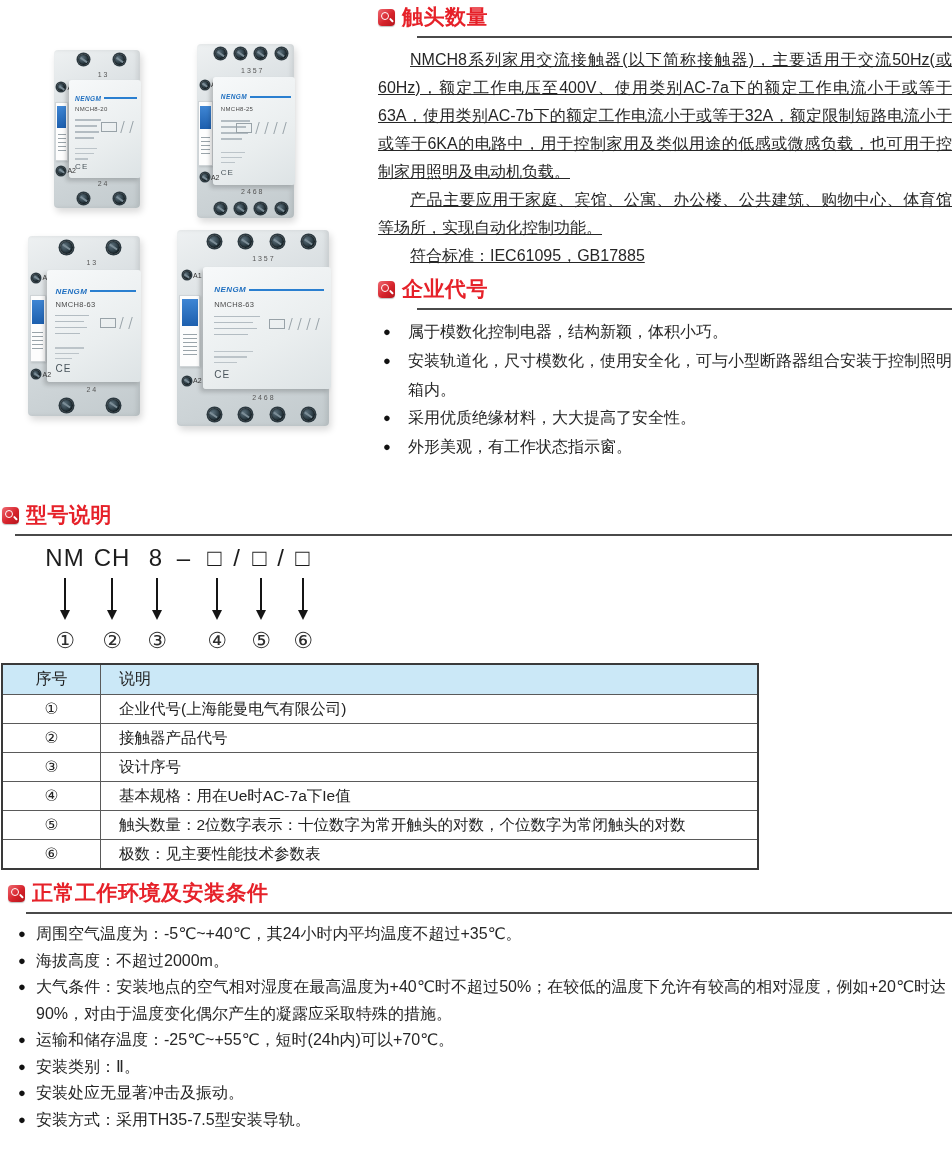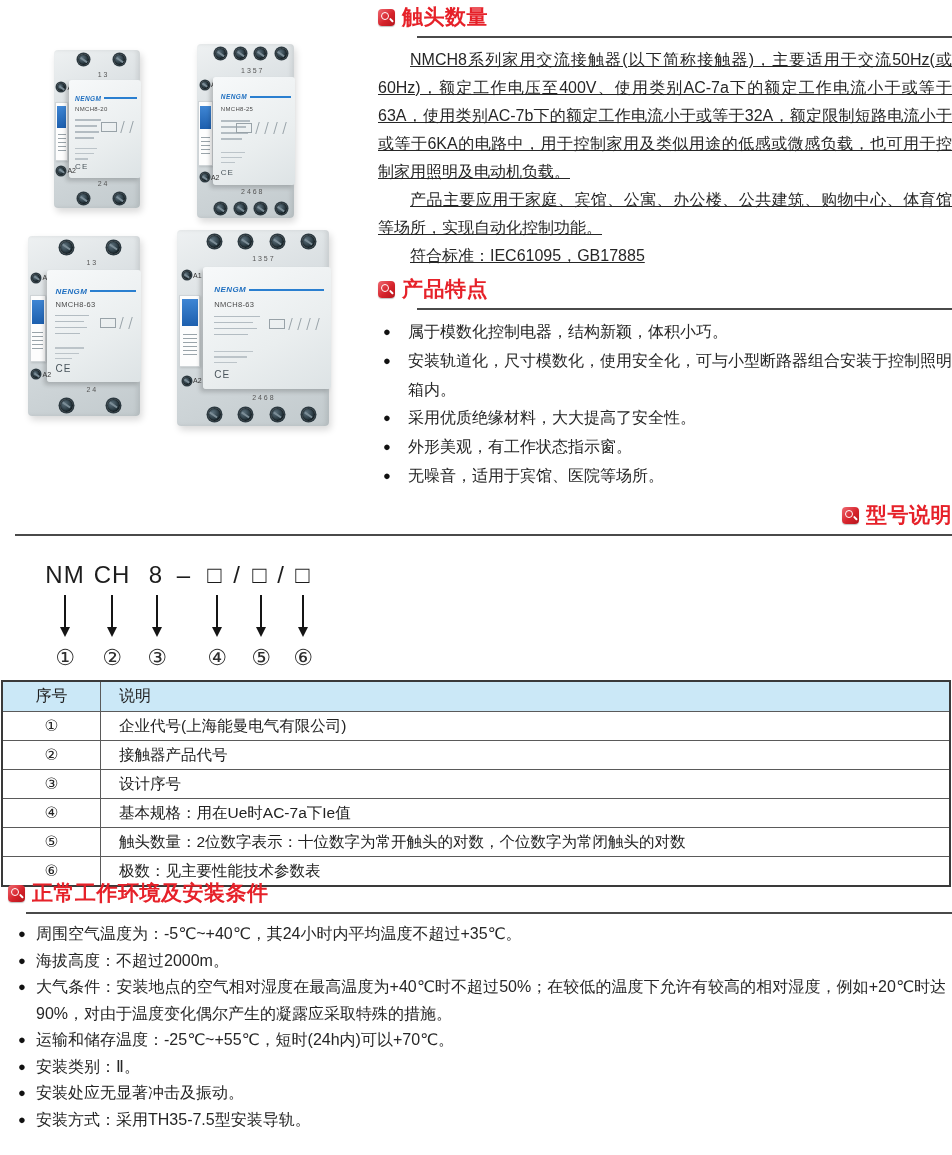--- a/index.html
+++ b/index.html
@@ -25,31 +25,31 @@
   #right-col .rule{margin:4px 0 8px 39px;}
   .para{font-size:16px;line-height:28px;text-indent:2em;margin:0;text-align:justify;text-decoration:underline;}
   .para.nojust{text-align:left;}
   .bullets{margin:6px 0 0 0;padding:0;list-style:none;}
   .b-item{position:relative;padding-left:30px;font-size:16px;line-height:28.8px;text-align:justify;}
   .b-item::before{content:"●";position:absolute;left:5px;top:0;font-size:13px;color:#111;}
   #features-head{margin-top:4px;}
 
   
   #model-sec{position:absolute;left:0;top:500px;width:952px;}
-  #model-sec .sec-head{padding-left:2px;justify-content:flex-end;}
+  #model-sec .sec-head{padding-left:2px;}
   #model-sec .rule{margin:4px 0 0 15px;}
-  #diagram{position:relative;height:118px;margin-top:23px;}
+  #diagram{position:relative;height:118px;margin-top:6px;}
   .tok{position:absolute;top:2px;transform:translateX(-50%);font-size:24px;color:#1d1d1d;letter-spacing:1px;white-space:nowrap;}
   .arrow{position:absolute;top:36px;width:2px;height:38px;background:#151515;transform:translateX(-50%);}
   .arrow::after{content:"";position:absolute;left:-4px;bottom:-9px;
     border:5px solid transparent;border-top:10px solid #151515;}
   .callout{position:absolute;top:86px;transform:translateX(-50%);font-size:22px;color:#2e2e2e;}
 
   
-  #model-table{border-collapse:collapse;width:950px;margin:3px 0 0 1px;border:2px solid #3a3a3a;}
+  #model-table{border-collapse:collapse;width:758px;margin:3px 0 0 1px;border:2px solid #3a3a3a;}
   #model-table th,#model-table td{border:1px solid #5a5a5a;font-weight:400;}
   #model-table th{background:#cbe8f7;height:27px;font-size:16px;color:#1e1e1e;}
   #model-table td{height:26px;font-size:15.5px;color:#222;}
   .col-no{width:95px;text-align:center;}
   .col-desc{text-align:left;padding-left:18px;}
   #model-table th.col-desc{padding-left:18px;}
 
   
   #env-sec{position:absolute;left:0;top:878px;width:952px;}
   #env-sec .sec-head{padding-left:8px;}
@@ -327,29 +327,28 @@
     <span class="sec-icon"></span>
     <span class="sec-title">触头数量</span>
   </div>
   <div class="rule"></div>
   <p class="para">NMCH8系列家用交流接触器(以下简称接触器)，主要适用于交流50Hz(或60Hz)，额定工作电压至400V、使用类别AC-7a下的额定工作电流小于或等于63A，使用类别AC-7b下的额定工作电流小于或等于32A，额定限制短路电流小于或等于6KA的电路中，用于控制家用及类似用途的低感或微感负载，也可用于控制家用照明及电动机负载。</p>
   <p class="para">产品主要应用于家庭、宾馆、公寓、办公楼、公共建筑、购物中心、体育馆等场所，实现自动化控制功能。</p>
   <p class="para nojust">符合标准：IEC61095，GB17885</p>
 
   <div class="sec-head" id="features-head">
     <span class="sec-icon"></span>
-    <span class="sec-title">产品特点</span>
+    <span class="sec-title">企业代号</span>
   </div>
   <div class="rule"></div>
   <div class="bullets">
     <div class="b-item">属于模数化控制电器，结构新颖，体积小巧。</div>
     <div class="b-item">安装轨道化，尺寸模数化，使用安全化，可与小型断路器组合安装于控制照明箱内。</div>
     <div class="b-item">采用优质绝缘材料，大大提高了安全性。</div>
     <div class="b-item">外形美观，有工作状态指示窗。</div>
-    <div class="b-item">无噪音，适用于宾馆、医院等场所。</div>
   </div>
 </div>
 
 <div id="model-sec">
   <div class="sec-head">
     <span class="sec-icon"></span>
     <span class="sec-title">型号说明</span>
   </div>
   <div class="rule"></div>
 

